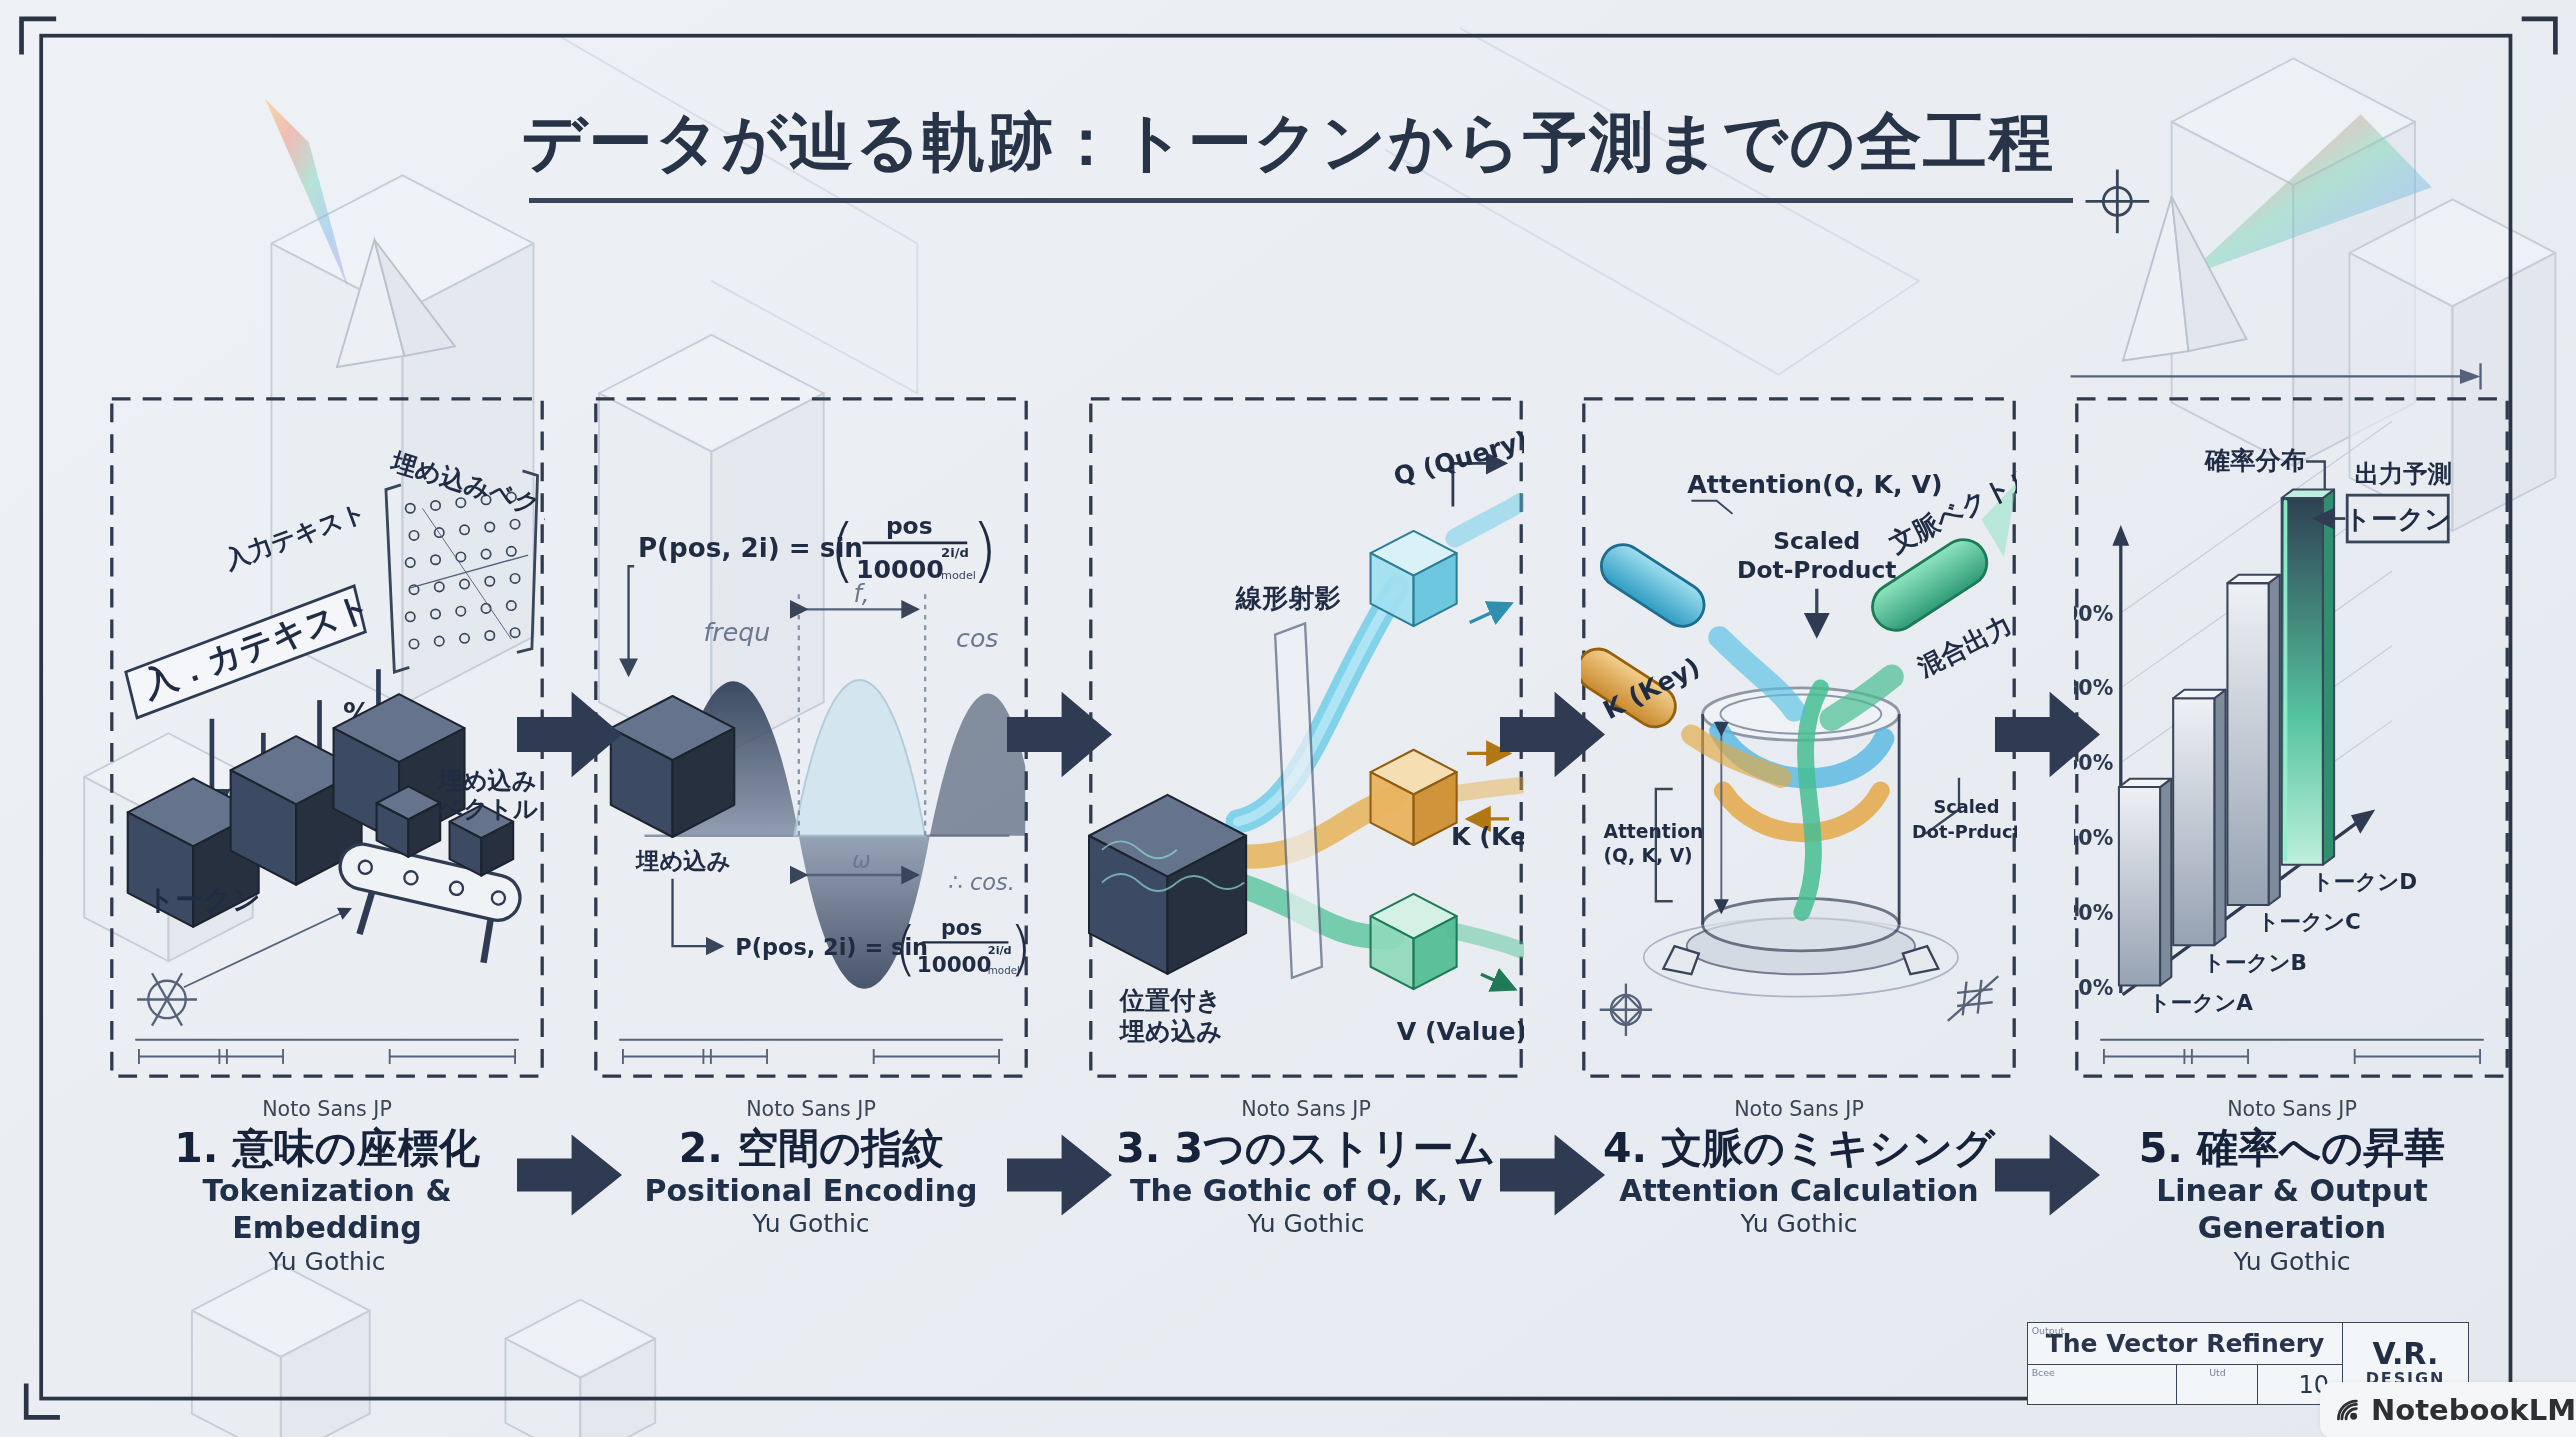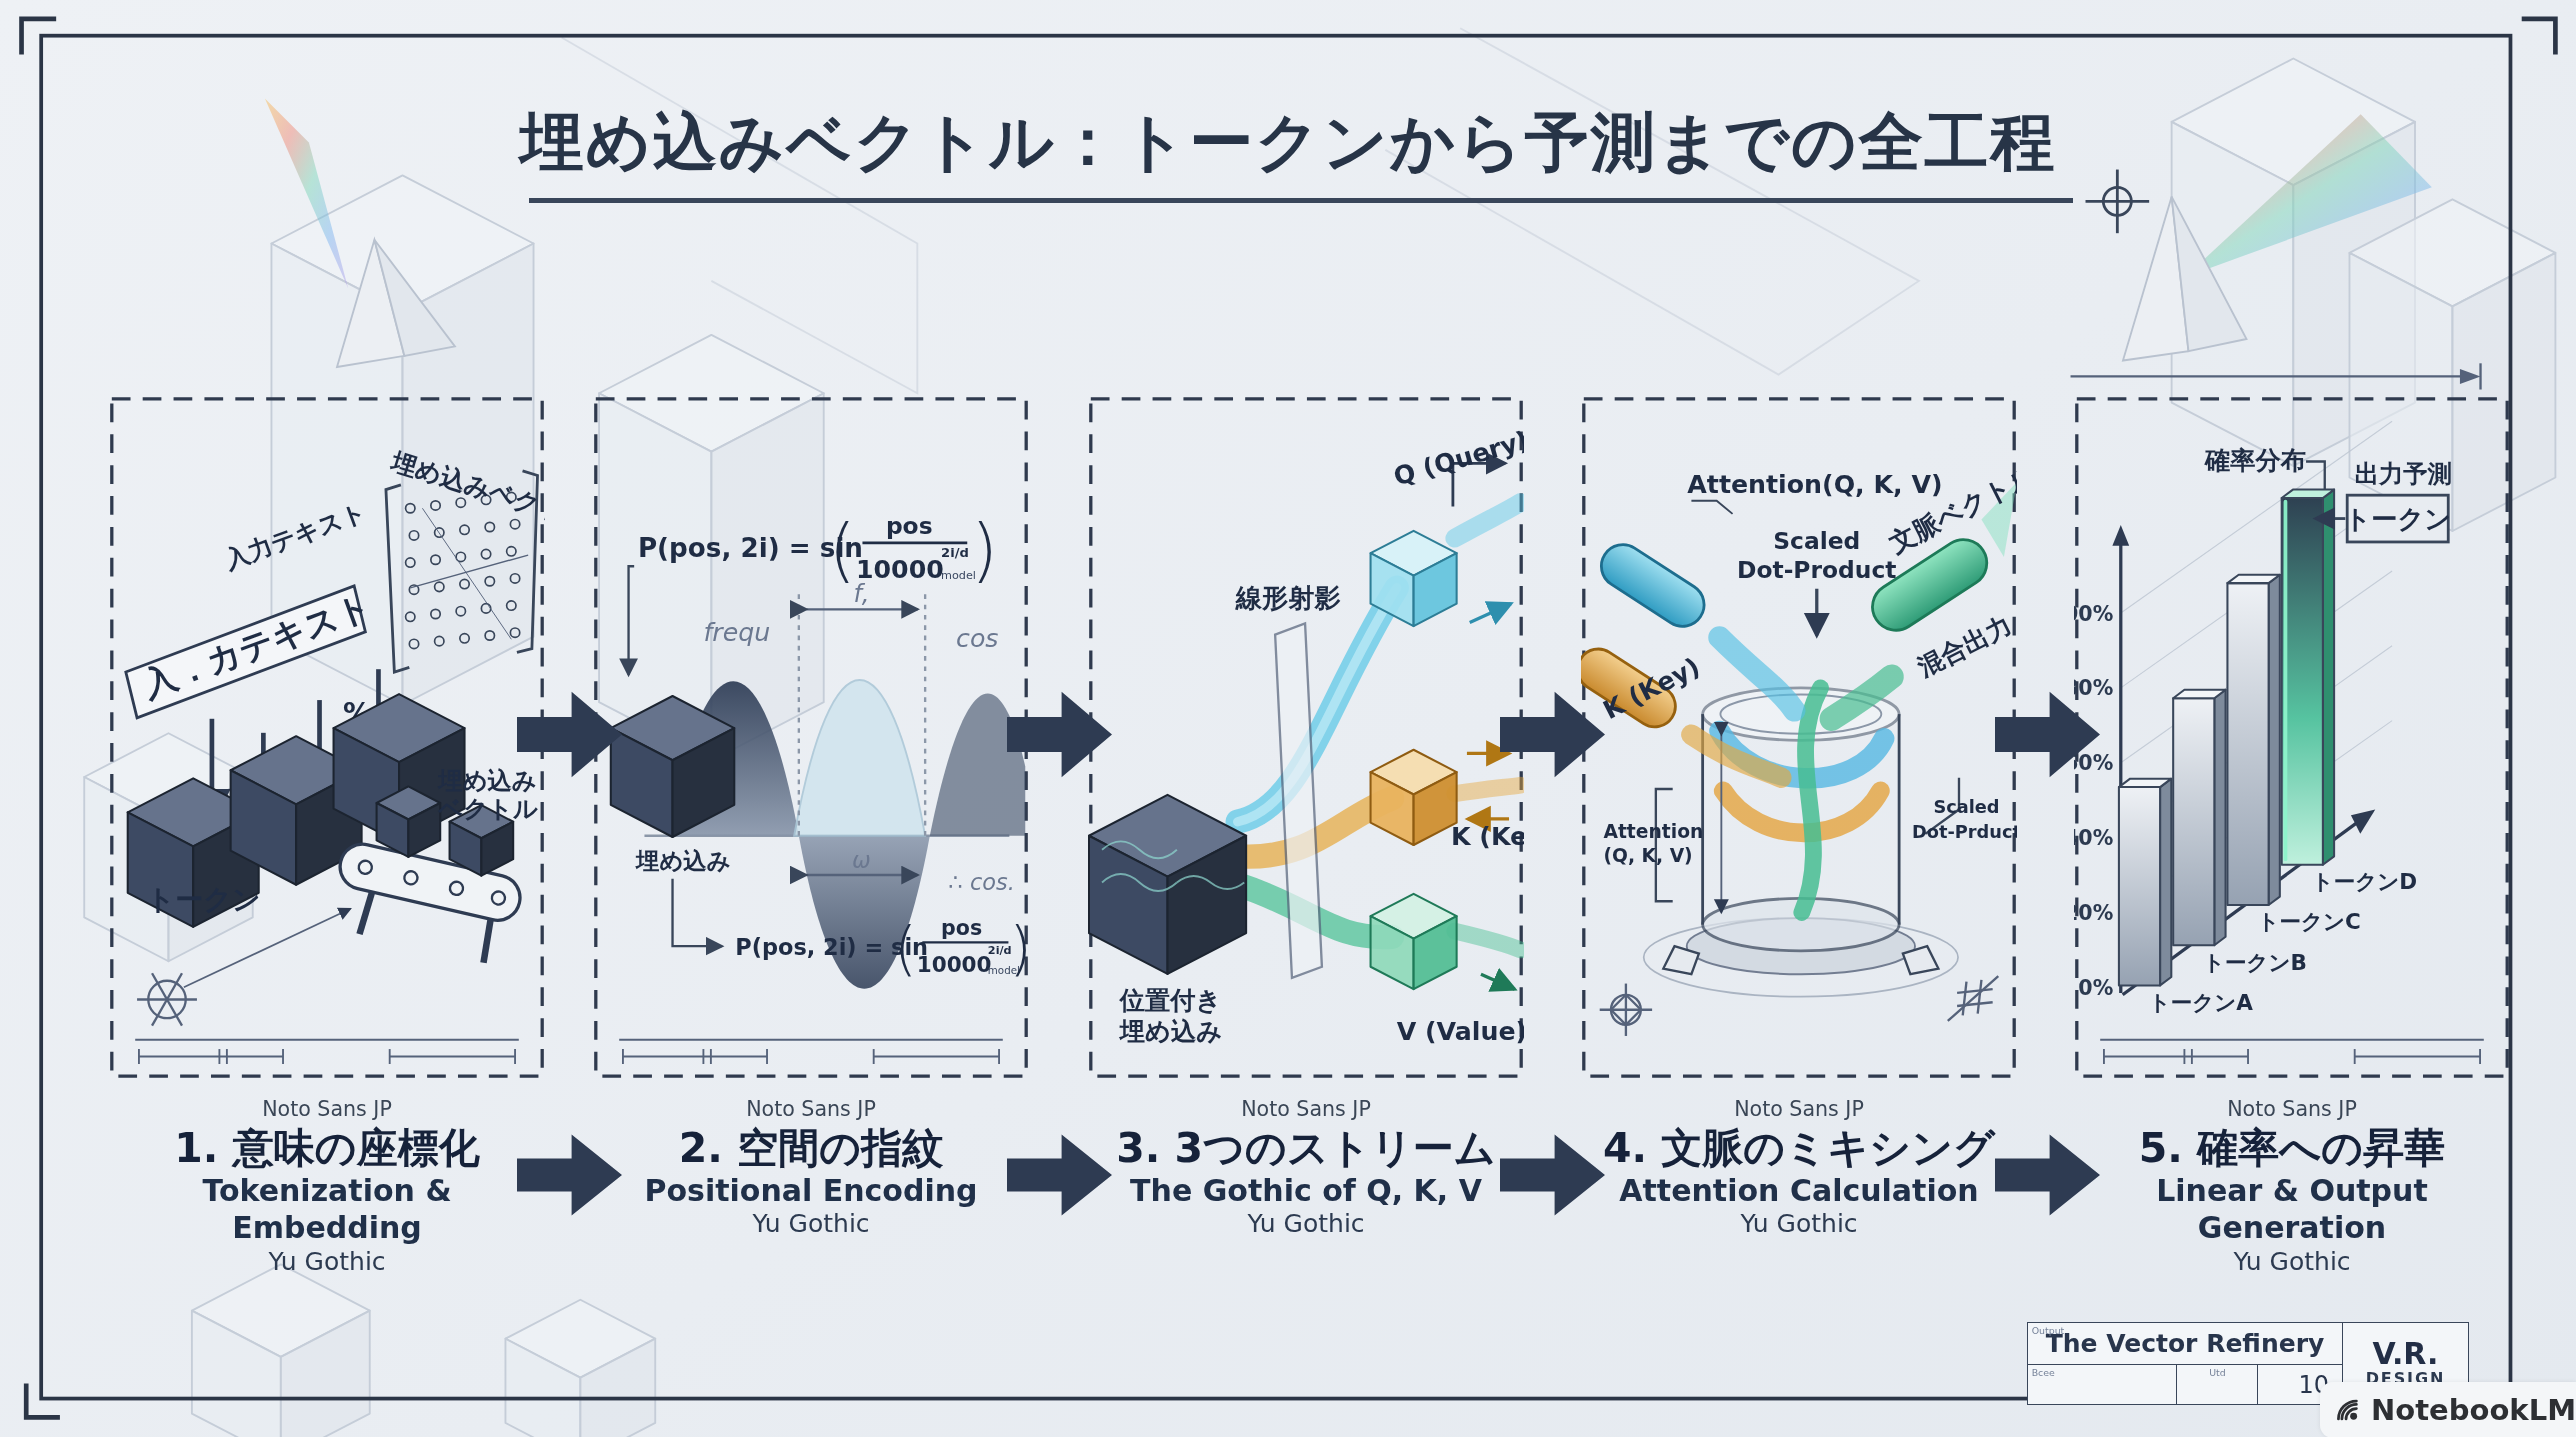--- a/index.html
+++ b/index.html
@@ -125,21 +125,21 @@
       <line x1="2262" y1="181" x2="2262" y2="249"></line>
     </g>
 
     <g stroke="#55627a" stroke-width="2.5" fill="none">
       <line x1="2212" y1="402" x2="2636" y2="402"></line>
       <polygon points="2650,402 2628,394 2628,410" fill="#55627a" stroke="none"></polygon>
       <line x1="2650" y1="388" x2="2650" y2="416"></line>
     </g>
   </svg>
 
-  <div id="main-title">埋め込みベクトル：トークンから予測までの全工程</div>
+  <div id="main-title">データが辿る軌跡：トークンから予測までの全工程</div>
   <div id="title-underline"></div>
 
   <svg class="panel-svg" style="left:109px" viewBox="0 0 466 730">
     <defs>
       <marker id="arw1" markerWidth="10" markerHeight="10" refX="7" refY="4" orient="auto">
         <path d="M0,0 L8,4 L0,8 Z" fill="#2e3b52"></path>
       </marker>
     </defs>
     <rect class="panel-border" x="3" y="3" width="460" height="724"></rect>
 

